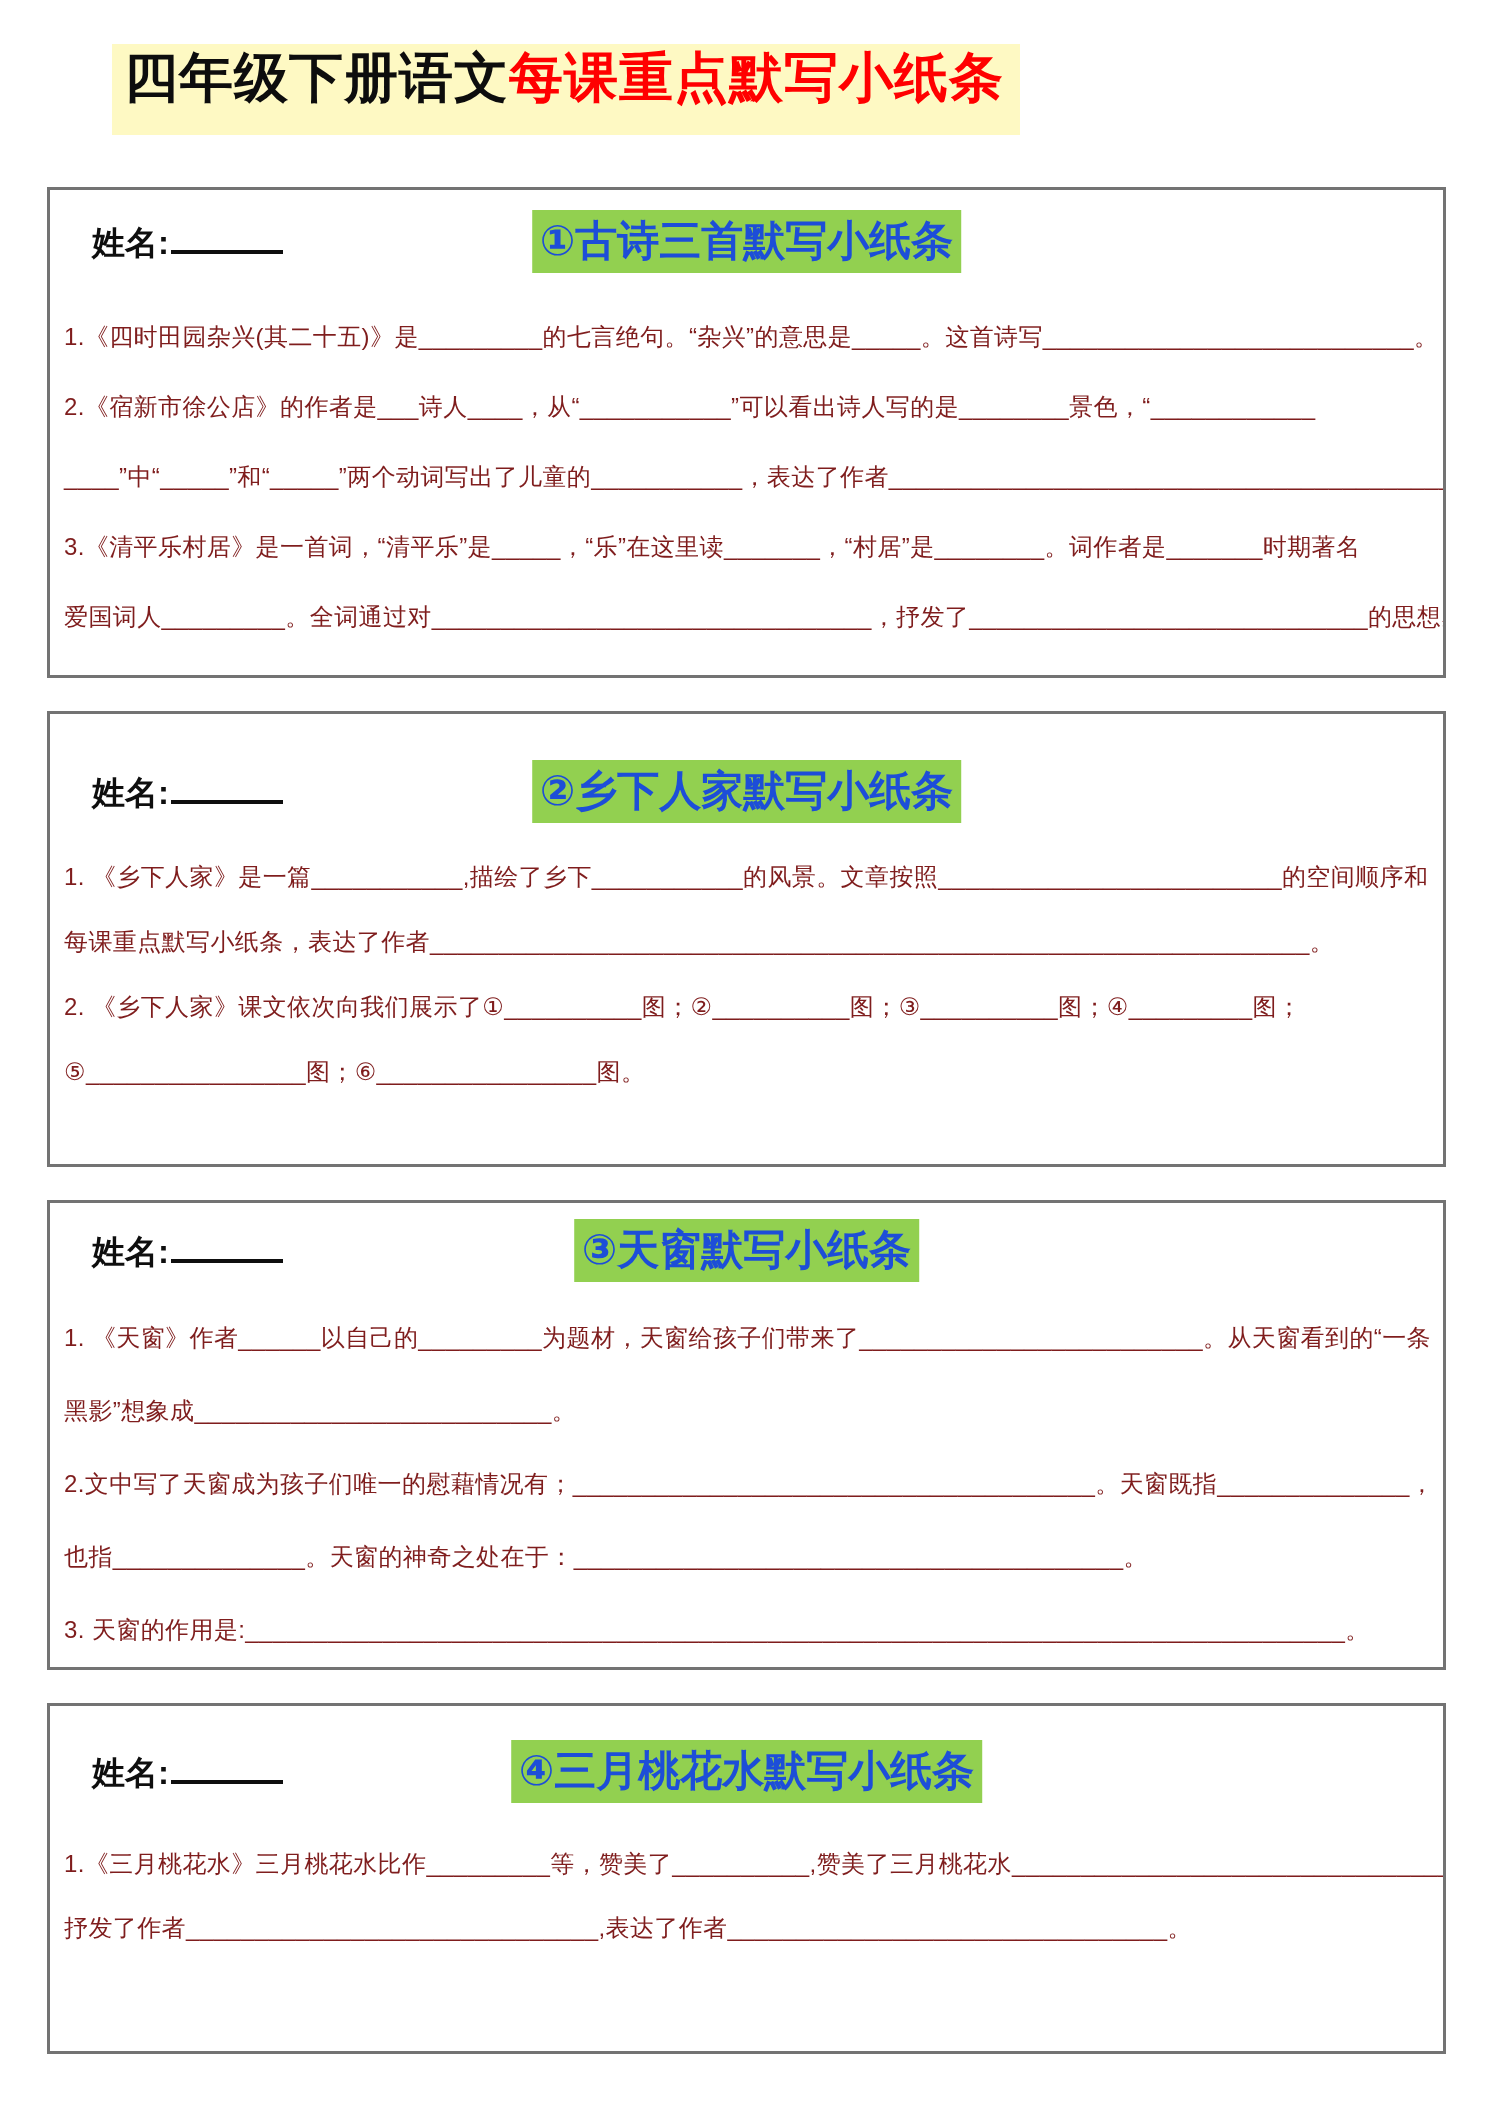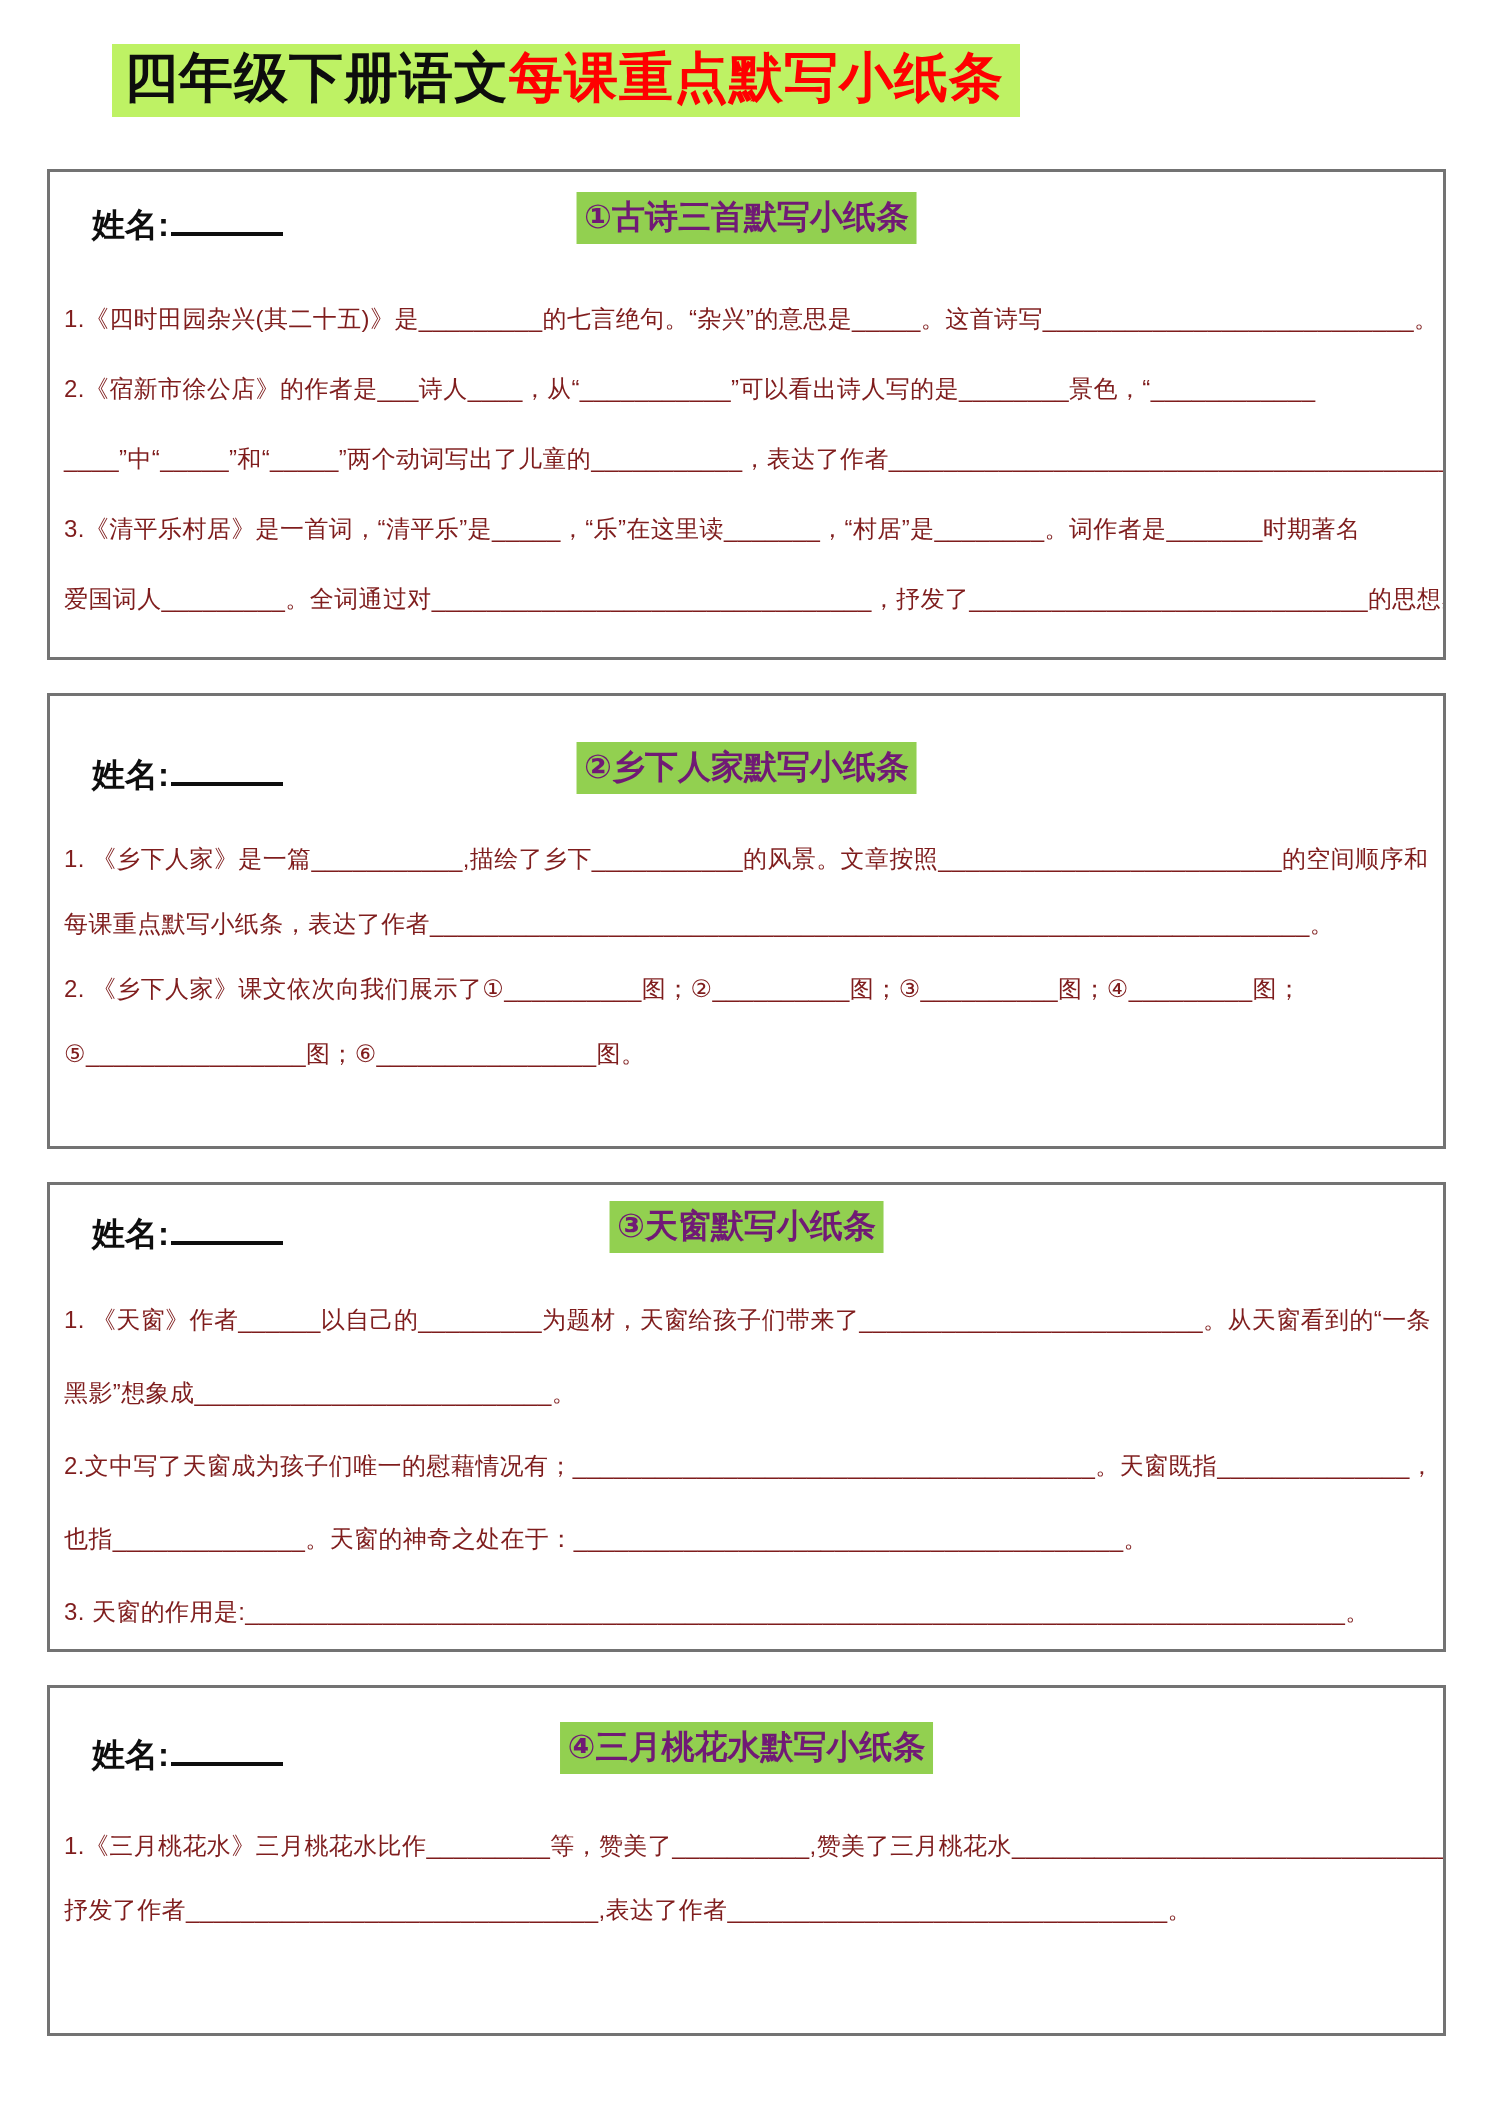--- a/index.html
+++ b/index.html
@@ -6,22 +6,22 @@
   body {
     width:1493px; height:2112px;
     background:#ffffff;
     font-family:"Liberation Sans","DejaVu Sans",sans-serif;
     color:#1c1c1c;
     overflow:hidden;
   }
   .page-title {
     display:inline-block;
     margin:44px 8px 0 112px;
-    background:#bef264;
-    padding:4px 16px 10px 12px;
+    background:#fef9c3;
+    padding:4px 16px 28px 12px;
     font-size:54px;
     font-weight:bold;
     line-height:1.1;
     letter-spacing:1px;
     white-space:nowrap;
     color:#0d0d0d;
   }
   .page-title .red-part { color:#ff0000; }
 
   .sheet-box {
@@ -49,22 +49,22 @@
   }
   .name-line {
     display:inline-block;
     width:112px; height:34px;
     border-bottom:4px solid #0e0e0e;
     margin-left:2px;
   }
   .sec-title {
     position:absolute; left:50%; top:0;
     transform:translateX(-50%);
-    font-size:33px; font-weight:bold;
-    background:#92d050; color:#701a75;
+    font-size:42px; font-weight:bold;
+    background:#92d050; color:#1d4ed8;
     padding:3px 8px 4px 8px;
     white-space:nowrap;
   }
 
   .lines { margin-top:26px; }
   .s2 .lines { margin-top:18px; }
   .s3 .lines { margin-top:16px; }
   .s4 .lines { margin-top:26px; }
 
   .q-line {

